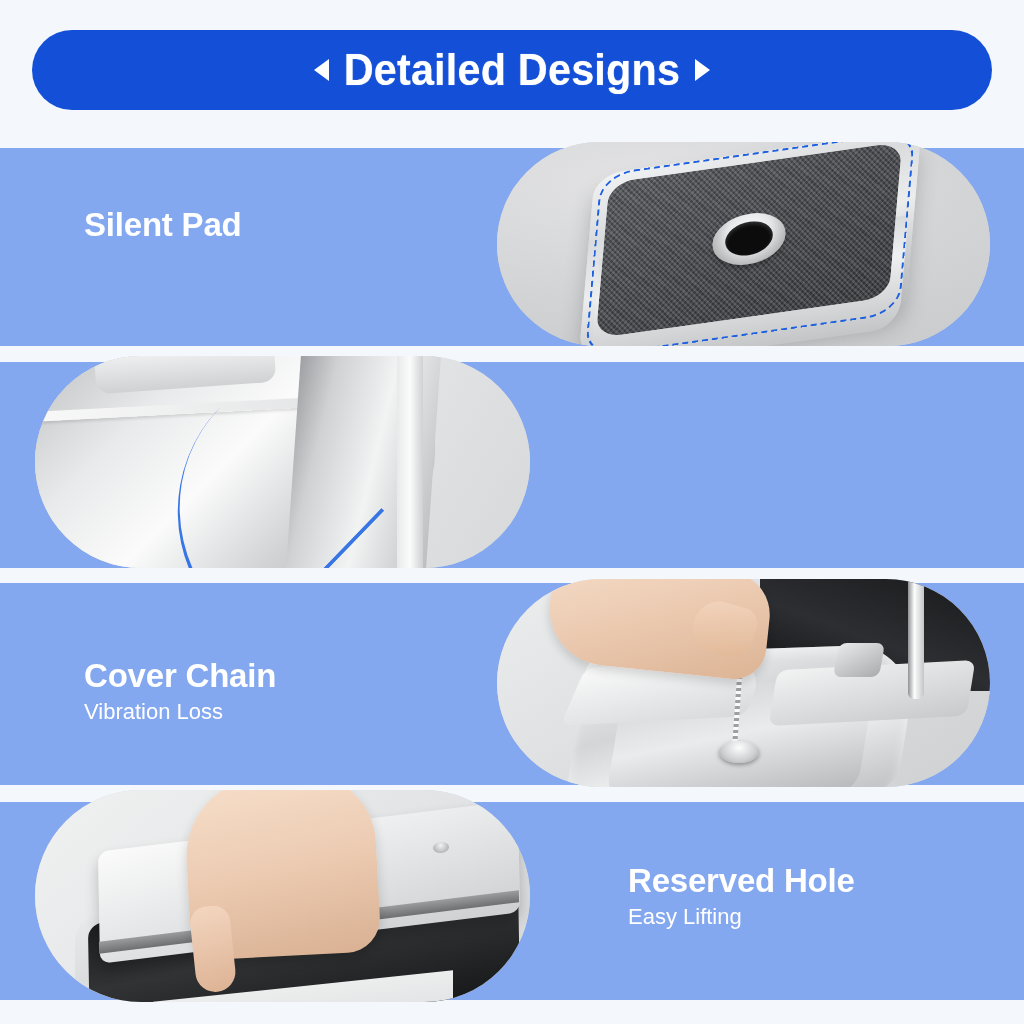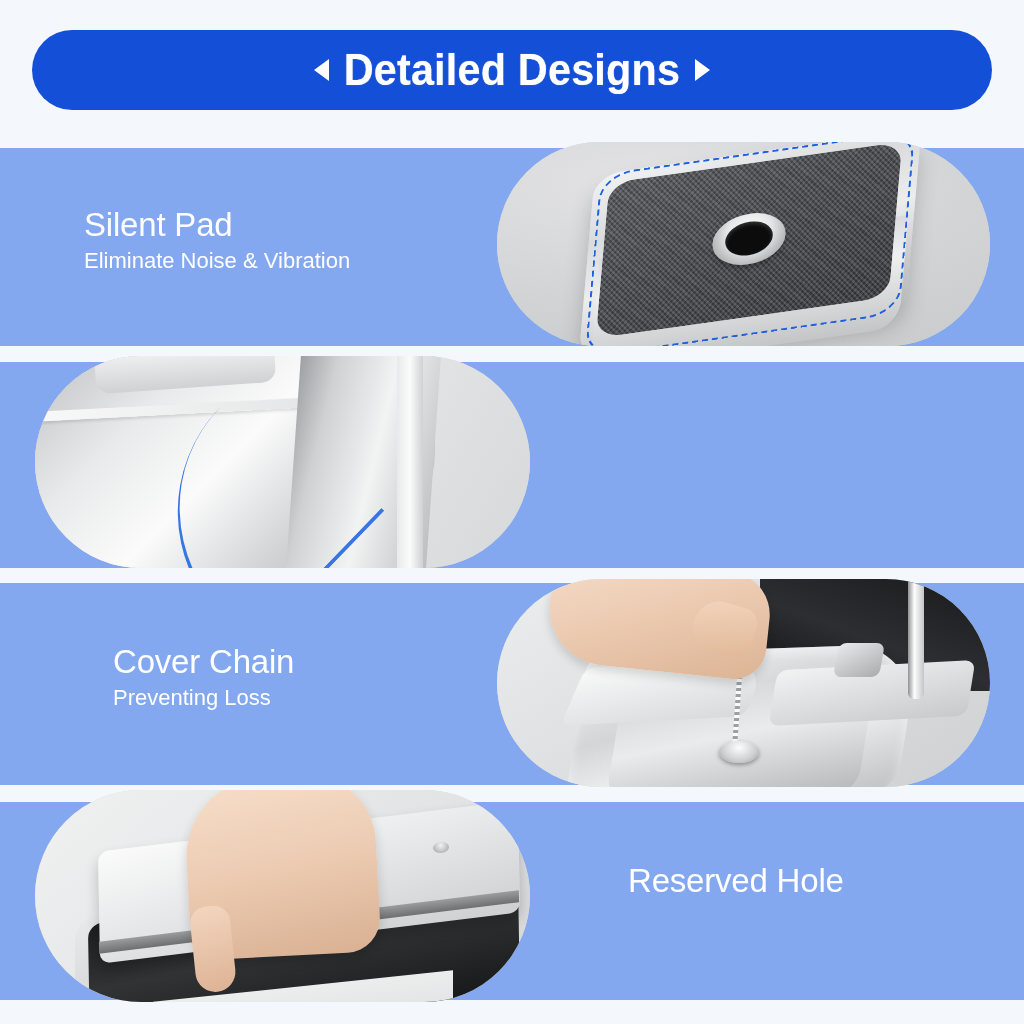--- a/index.html
+++ b/index.html
@@ -24,21 +24,21 @@
   }
   .arrow{width:0;height:0;flex:0 0 auto;}
   .arrow-left{border-top:11px solid transparent;border-bottom:11px solid transparent;border-right:15px solid #ffffff;}
   .arrow-right{border-top:11px solid transparent;border-bottom:11px solid transparent;border-left:15px solid #ffffff;}
 
   
   .row{position:absolute;left:0;width:1024px;}
   .band{position:absolute;background:#84a8ef;}
   .band-left{left:0;border-top-right-radius:0;}
   .txt{position:absolute;color:#ffffff;}
-  .txt h2{margin:0;font-size:33px;font-weight:400;letter-spacing:-.2px;line-height:1.06;white-space:nowrap;}
+  .txt h2{margin:0;font-size:33px;font-weight:700;letter-spacing:-.2px;line-height:1.06;white-space:nowrap;}
   .txt p{margin:6px 0 0 0;font-size:22px;font-weight:400;line-height:1.1;white-space:nowrap;}
 
   
   .photo{
     position:absolute;overflow:hidden;border-radius:110px;
     background:#d6d7d9;
   }
 
   
   .p1-bg{position:absolute;inset:0;background:
@@ -237,21 +237,20 @@
   <div class="header-pill">
     <span class="arrow arrow-left"></span>
     <span class="header-title">Detailed Designs</span>
     <span class="arrow arrow-right"></span>
   </div>
 
   <div class="row" style="top:148px;height:198px;">
     <div class="band band-left" style="left:0;top:0;width:1024px;height:198px;"></div>
     <div class="txt" style="left:84px;top:60px;text-align:left;">
       <h2>Silent Pad</h2>
-      <p>Eliminate Noise &amp; Vibration</p>
     </div>
     <div class="photo" style="left:497px;top:-6px;width:493px;height:204px;">
       <div class="p1-bg"></div>
       <div class="p1-sink"></div>
       <div class="p1-face"></div>
       <div class="p1-pad"></div>
       <div class="p1-dash"></div>
       <div class="p1-drain"></div>
     </div>
   </div>
@@ -264,23 +263,23 @@
       <div class="p2-well"></div>
       <div class="p2-rim"></div>
       <div class="p2-wall"></div>
       <div class="p2-edge"></div>
       <div class="p2-curve"></div>
     </div>
   </div>
 
   <div class="row" style="top:583px;height:202px;">
     <div class="band band-left" style="left:0;top:0;width:1024px;height:202px;"></div>
-    <div class="txt" style="left:84px;top:62px;text-align:left;margin-left:29px;">
+    <div class="txt" style="left:84px;top:76px;text-align:left;">
       <h2>Cover Chain</h2>
-      <p>Preventing Loss</p>
+      <p>Vibration Loss</p>
     </div>
     <div class="photo" style="left:497px;top:-4px;width:493px;height:208px;">
       <div class="p3-bg"></div>
       <div class="p3-dark"></div>
       <div class="p3-sink"></div>
       <div class="p3-basin"></div>
       <div class="p3-ledge"></div>
       <div class="p3-plate"></div>
       <div class="p3-hinge"></div>
       <div class="p3-faucet"></div>
@@ -288,20 +287,21 @@
       <div class="p3-stopper"></div>
       <div class="p3-hand"></div>
       <div class="p3-fingers"></div>
     </div>
   </div>
 
   <div class="row" style="top:802px;height:198px;">
     <div class="band" style="left:0;top:0;width:1024px;height:198px;"></div>
     <div class="txt" style="left:608px;top:62px;text-align:left;margin-left:20px;">
       <h2>Reserved Hole</h2>
+      <p>Easy Lifting</p>
     </div>
     <div class="photo" style="left:35px;top:-12px;width:495px;height:212px;">
       <div class="p4-bg"></div>
       <div class="p4-steel"></div>
       <div class="p4-body"></div>
       <div class="p4-lid"></div>
       <div class="p4-lidedge"></div>
       <div class="p4-screw"></div>
       <div class="p4-front"></div>
       <div class="p4-knob"></div>

